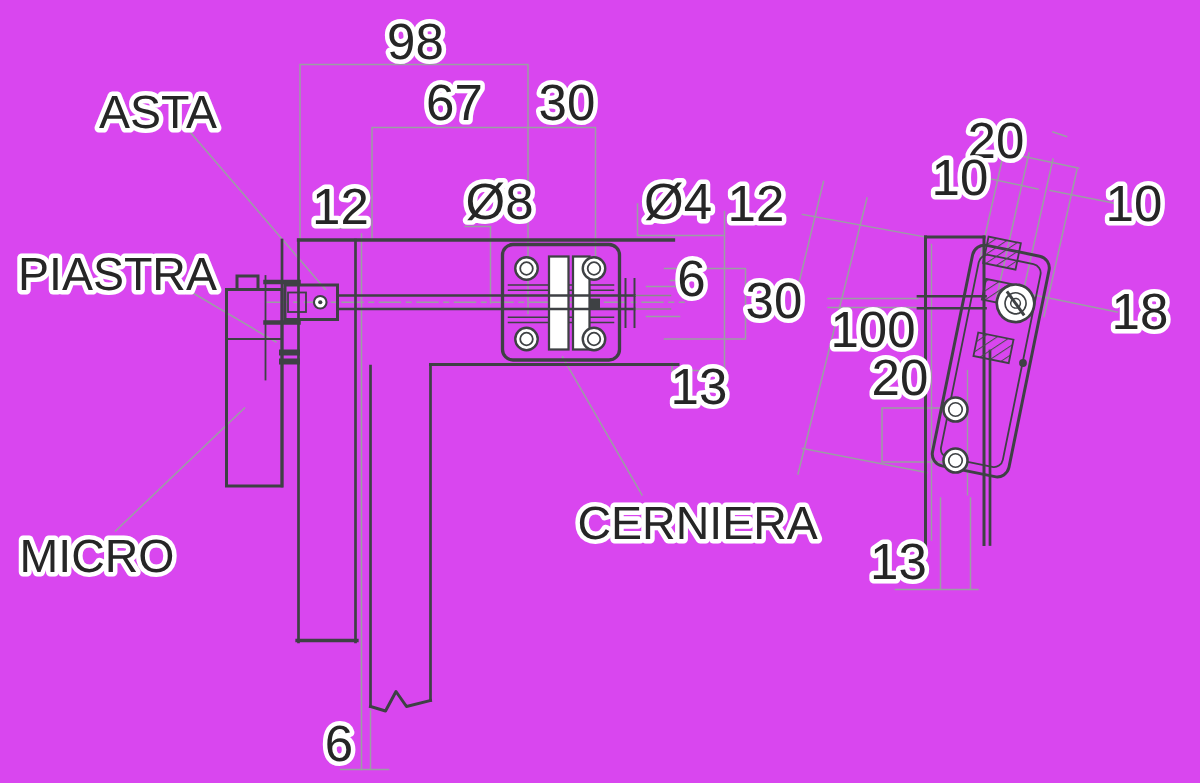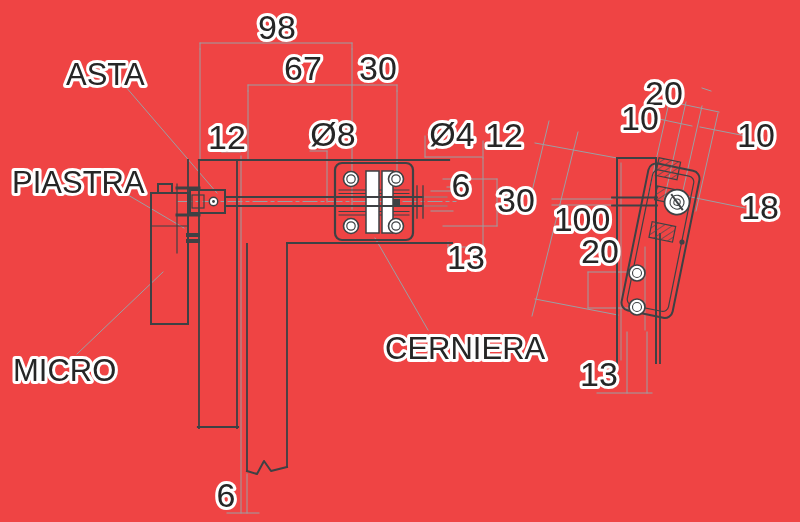--- a/index.html
+++ b/index.html
@@ -1,16 +1,16 @@
 <!DOCTYPE html>
 <html><head>
 <meta charset="utf-8">
 <style>
   html,body{margin:0;padding:0;background:#ffffff;}
-  .stage{position:relative;width:800px;height:522px;background:#ef4444;overflow:hidden;
+  .stage{position:relative;width:800px;height:522px;background:#d946ef;overflow:hidden;
          font-family:"Liberation Sans", sans-serif;}
   svg{display:block}
   text{font-family:"Liberation Sans","DejaVu Sans",sans-serif;fill:#262626;
        paint-order:stroke;stroke:#ffffff;stroke-width:6px;stroke-linejoin:round;}
   .dim-num{font-size:34px;}
   .part-label{font-size:31px;}
   .mid{text-anchor:middle;}
 </style>
 </head>
 <body>

